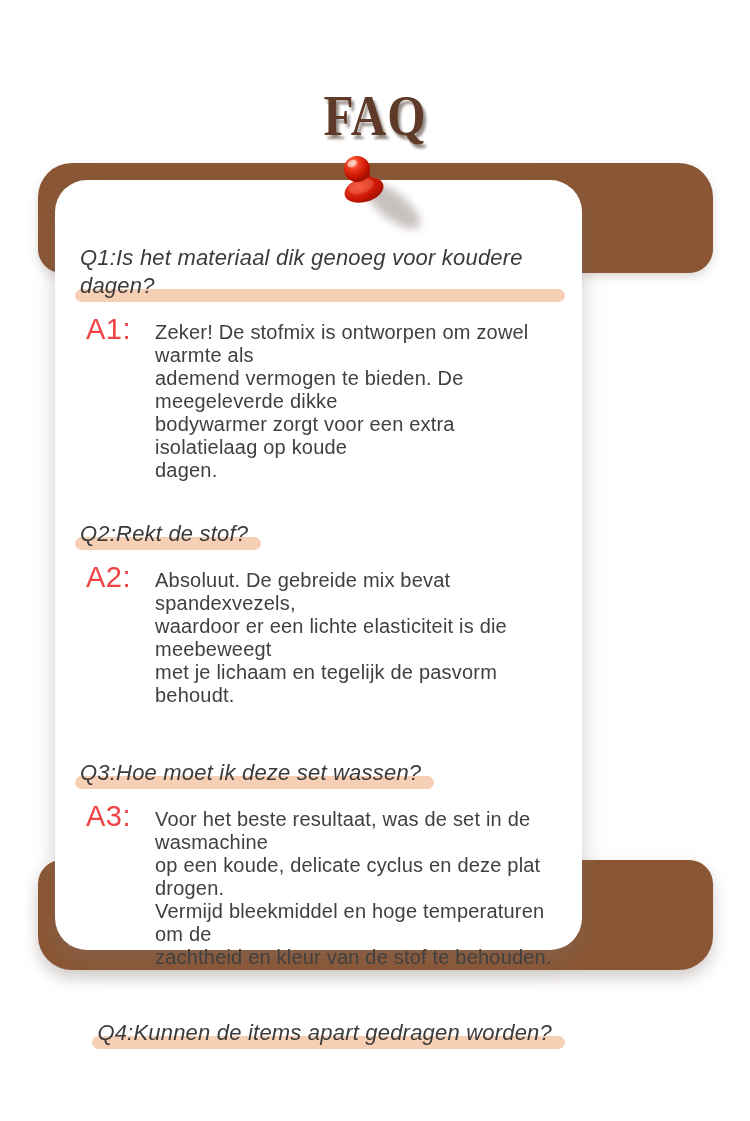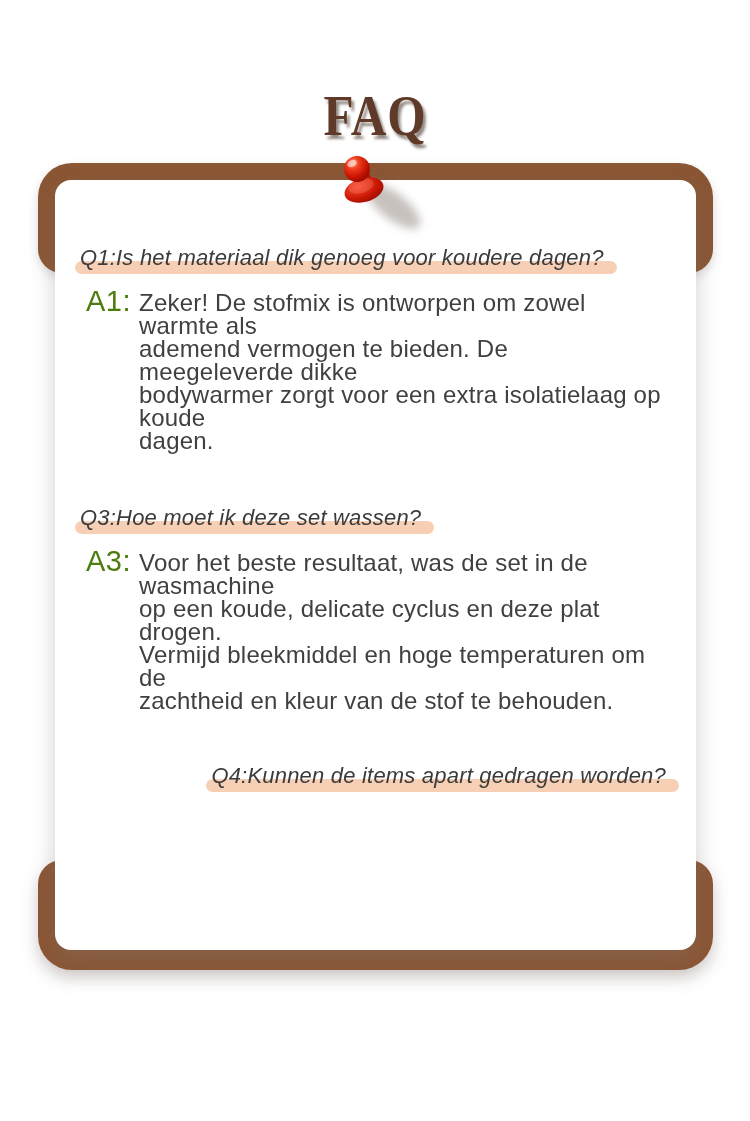--- a/index.html
+++ b/index.html
@@ -46,24 +46,24 @@
     top: 860px;
     border-radius: 24px 24px 34px 34px;
     box-shadow: 0 8px 16px rgba(125, 113, 105, 0.35);
   }
 
   
   .faq-card {
     position: absolute;
     left: 55px;
     top: 180px;
-    width: 641px;
+    width: 527px;
     height: 770px;
     background: #ffffff;
-    border-radius: 16px;
+    border-radius: 32px;
     box-shadow: 0 10px 22px rgba(128, 116, 108, 0.35);
   }
   .card-content { padding: 64px 30px 0 25px; }
 
   
   .faq-item { margin: 0; }
   .faq-item + .faq-item.gap-sm { margin-top: 38px; }
   .faq-item + .faq-item.gap-lg { margin-top: 52px; }
   .faq-item + .faq-item.gap-md { margin-top: 50px; text-align: right; }
 
@@ -91,28 +91,28 @@
 
   .answer-row {
     display: flex;
     align-items: baseline;
     margin-top: 13px;
     padding-left: 6px;
   }
   .answer-label {
     flex-shrink: 0;
     font-size: 29px;
-    color: #4d7c0f;
+    color: #ef4444;
     font-weight: 400;
-    margin-right: 8px;
+    margin-right: 24px;
     letter-spacing: 0.5px;
   }
   .answer-text {
     white-space: pre-line;
-    font-size: 24px;
+    font-size: 20px;
     line-height: 23px;
     color: #404040;
     letter-spacing: 0.2px;
   }
 
   
   .pushpin {
     position: absolute;
     left: 335px;
     top: 153px;
@@ -138,20 +138,29 @@
         <span class="faq-question">Q1:Is het materiaal dik genoeg voor koudere dagen?</span>
         <div class="answer-row">
           <span class="answer-label">A1:</span>
           <span class="answer-text">Zeker! De stofmix is ontworpen om zowel warmte als
 ademend vermogen te bieden. De meegeleverde dikke
 bodywarmer zorgt voor een extra isolatielaag op koude
 dagen.</span>
         </div>
       </div>
 
+      <div class="faq-item gap-sm">
+        <span class="faq-question">Q2:Rekt de stof?</span>
+        <div class="answer-row">
+          <span class="answer-label">A2:</span>
+          <span class="answer-text">Absoluut. De gebreide mix bevat spandexvezels,
+waardoor er een lichte elasticiteit is die meebeweegt
+met je lichaam en tegelijk de pasvorm behoudt.</span>
+        </div>
+      </div>
 
       <div class="faq-item gap-lg">
         <span class="faq-question">Q3:Hoe moet ik deze set wassen?</span>
         <div class="answer-row">
           <span class="answer-label">A3:</span>
           <span class="answer-text">Voor het beste resultaat, was de set in de wasmachine
 op een koude, delicate cyclus en deze plat drogen.
 Vermijd bleekmiddel en hoge temperaturen om de
 zachtheid en kleur van de stof te behouden.</span>
         </div>

